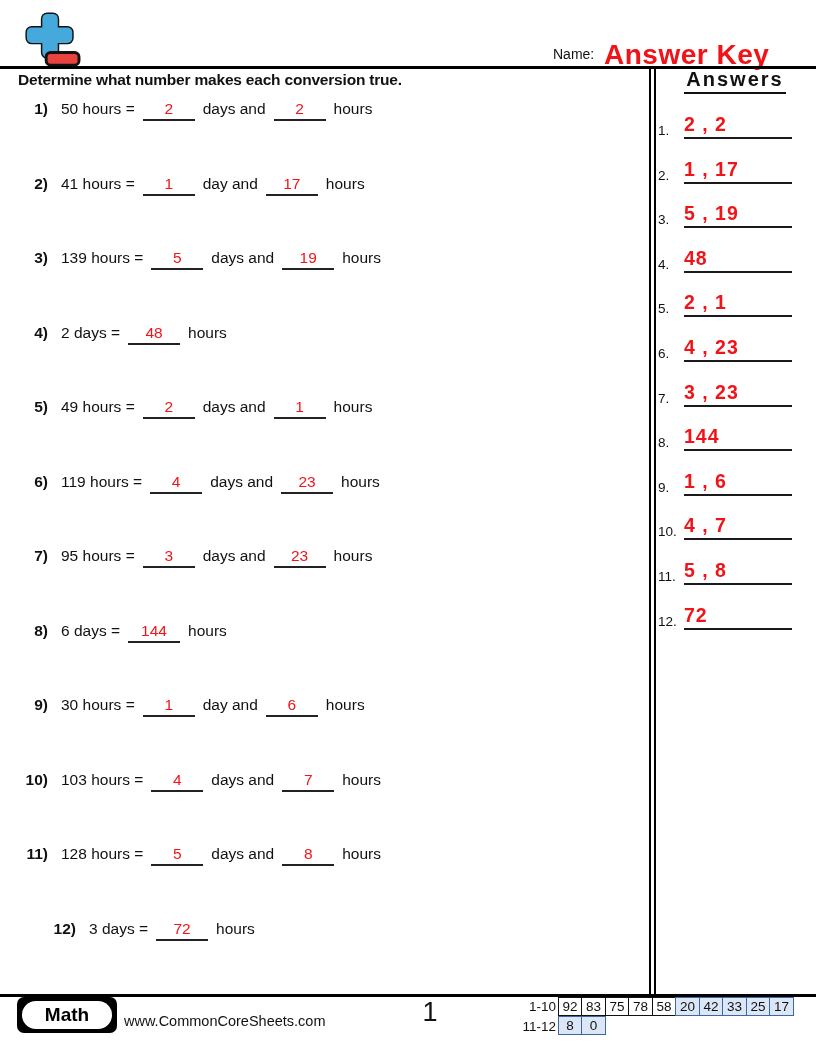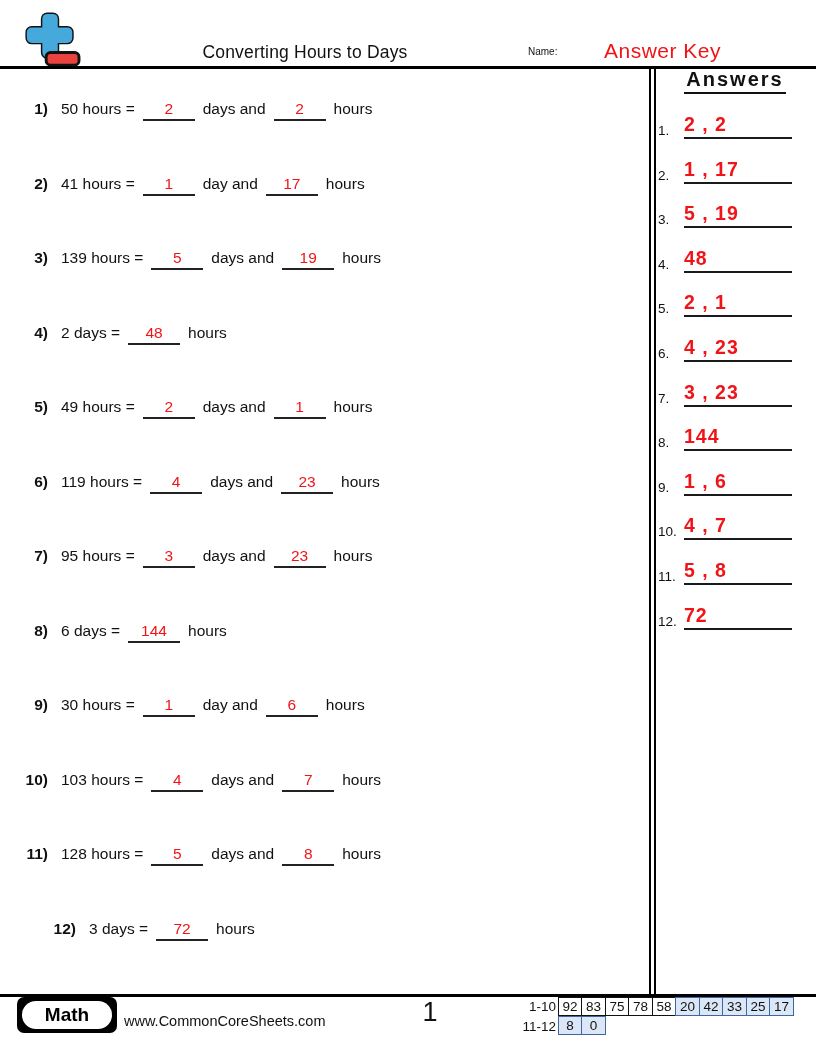--- a/index.html
+++ b/index.html
@@ -4,22 +4,22 @@
 <style>
   html,body{margin:0;padding:0;background:#fff;}
   .page{
     position:relative;width:816px;height:1056px;background:#fff;overflow:hidden;
     font-family:"Liberation Sans",sans-serif;color:#111;
   }
   
   .logo{position:absolute;left:20px;top:12px;}
   .page-title{position:absolute;left:140px;width:330px;top:42px;text-align:center;
     font-size:17.5px;font-weight:500;letter-spacing:.2px;}
-  .name-label{position:absolute;left:528px;top:46px;font-size:10px;}
-  .name-value{position:absolute;left:604px;top:39px;font-size:21px;font-weight:normal;
+  .name-label{position:absolute;left:553px;top:46px;font-size:14px;}
+  .name-value{position:absolute;left:604px;top:39px;font-size:28px;font-weight:bold;
     color:var(--red);letter-spacing:.5px;}
   .header-rule{position:absolute;left:0;right:0;top:66px;height:3px;background:#000;}
   .instruction{position:absolute;left:18px;top:71px;font-size:15.5px;font-weight:bold;
     letter-spacing:-.2px;}
   
   .divider{position:absolute;left:649px;top:67px;height:928px;width:3px;
     border-left:2px solid #000;border-right:2px solid #000;box-sizing:content-box;}
   
   .answers-heading-wrap{position:absolute;left:660px;top:68px;width:150px;text-align:center;}
   .answers-heading{display:inline-block;font-size:20px;font-weight:bold;letter-spacing:2px;
@@ -62,24 +62,24 @@
   <svg class="logo" width="62" height="56" viewBox="0 0 64 58" aria-hidden="true">
     <g>
       <rect x="23" y="2" width="16" height="45" rx="5" fill="#45a9dc" stroke="#111" stroke-width="3"></rect>
       <rect x="7" y="16" width="47" height="16" rx="5" fill="#45a9dc" stroke="#111" stroke-width="3"></rect>
       <rect x="23" y="2" width="16" height="45" rx="5" fill="#45a9dc"></rect>
       <rect x="7" y="16" width="47" height="16" rx="5" fill="#45a9dc"></rect>
       <rect x="27" y="42" width="34" height="13" rx="4.5" fill="#e8433e" stroke="#111" stroke-width="3"></rect>
     </g>
   </svg>
 
-  <div class="page-title">Converting Hours to Days</div>
   <div class="name-label">Name:</div>
   <div class="name-value">Answer Key</div>
   <div class="header-rule"></div>
+  <div class="instruction">Determine what number makes each conversion true.</div>
 
   <div class="divider"></div>
 
   <div class="answers-heading-wrap">
     <span class="answers-heading">Answers</span>
   </div>
   <div id="answers-list">
   <div class="ans-item" style="top: 103px;">
     <span class="ans-num">1.</span>
     <span class="ans-line"></span>

